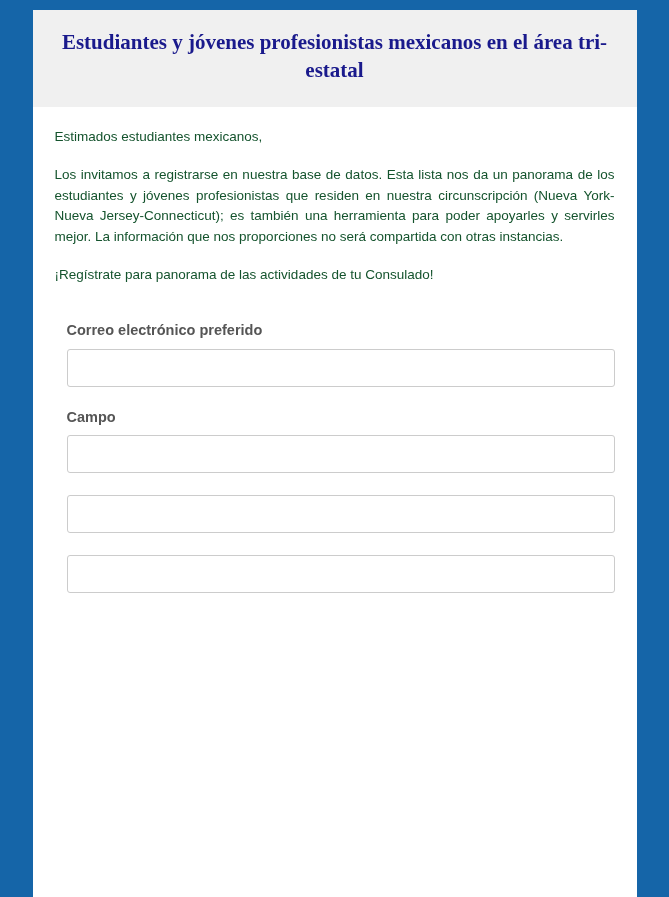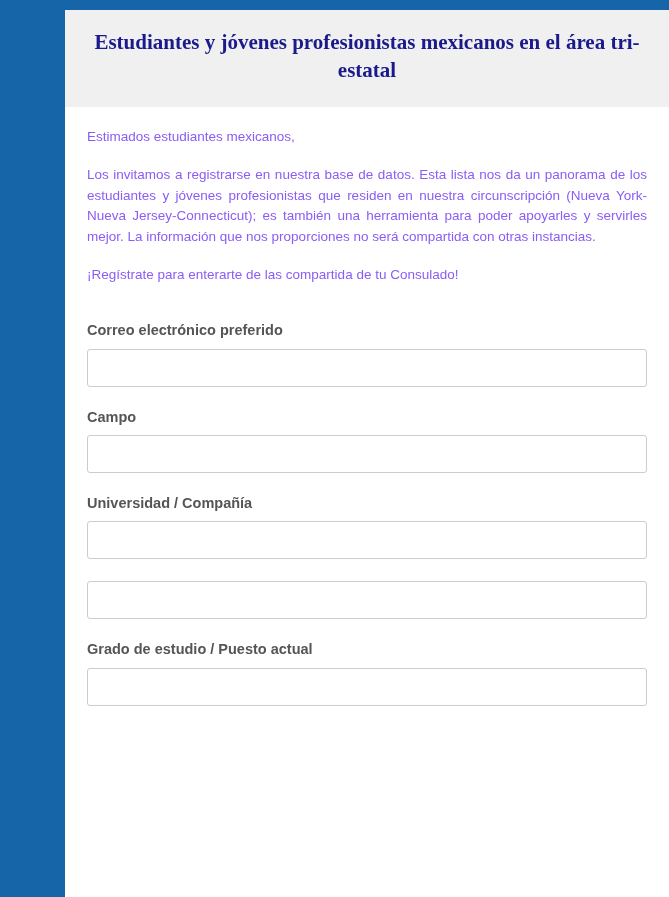--- a/index.html
+++ b/index.html
@@ -10,21 +10,21 @@
     width: 669px;
     height: 897px;
     background: #1565a8;
     font-family: "Liberation Sans", sans-serif;
     overflow: hidden;
   }
   .page-wrap {
     width: 669px;
     height: 897px;
     display: flex;
-    justify-content: flex-end;
+    justify-content: center;
     box-sizing: border-box;
     padding-top: 10px;
   }
   .form-card {
     width: 604px;
     background: #ffffff;
     box-sizing: border-box;
   }
   .form-header {
     background: #f0f0f0;
@@ -38,31 +38,32 @@
     font-weight: bold;
     text-align: center;
     line-height: 1.35;
     font-family: "Liberation Serif", serif;
   }
   .form-body {
     padding: 20px 22px 0 22px;
     box-sizing: border-box;
   }
   .intro-block p {
-    color: #8b5cf6;
+    color: #14532d;
     font-size: 13.5px;
     line-height: 1.55;
     margin: 0 0 17px 0;
     text-align: justify;
   }
   .intro-block p.last {
     margin-bottom: 0;
   }
   .fields {
     margin-top: 36px;
+    margin-left: 12px;
   }
   .field {
     margin-bottom: 22px;
   }
   .field-label {
     display: block;
     color: #555555;
     font-size: 14.5px;
     font-weight: bold;
     margin-bottom: 9px;
@@ -91,46 +92,41 @@
 
     <div class="form-header">
       <h1 class="form-title">Estudiantes y jóvenes profesionistas mexicanos en el área tri-estatal</h1>
     </div>
 
     <div class="form-body">
 
       <div class="intro-block">
         <p>Estimados estudiantes mexicanos,</p>
         <p>Los invitamos a registrarse en nuestra base de datos. Esta lista nos da un panorama de los estudiantes y jóvenes profesionistas que residen en nuestra circunscripción (Nueva York-Nueva Jersey-Connecticut); es también una herramienta para poder apoyarles y servirles mejor. La información que nos proporciones no será compartida con otras instancias.</p>
-        <p class="last">¡Regístrate para enterarte de las compartida de tu Consulado!</p>
+        <p class="last">¡Regístrate para panorama de las actividades de tu Consulado!</p>
       </div>
 
       <div class="fields">
 
         <div class="field">
           <label class="field-label">Correo electrónico preferido</label>
           <input class="field-input" type="text" value="" style="">
         </div>
 
         <div class="field">
           <label class="field-label">Campo</label>
           <input class="field-input" type="text" value="" style="">
         </div>
 
 
         <div class="field">
-          <label class="field-label">Universidad / Compañía</label>
           <input class="field-input" type="text" value="" style="">
         </div>
 
         <div class="field">
           <input class="field-input" type="text" value="" style="">
         </div>
 
-        <div class="field">
-          <label class="field-label">Grado de estudio / Puesto actual</label>
-          <input class="field-input" type="text" value="" style="">
-        </div>
 
       </div>
     </div>
   </div>
 </div>
 
 </body></html>

